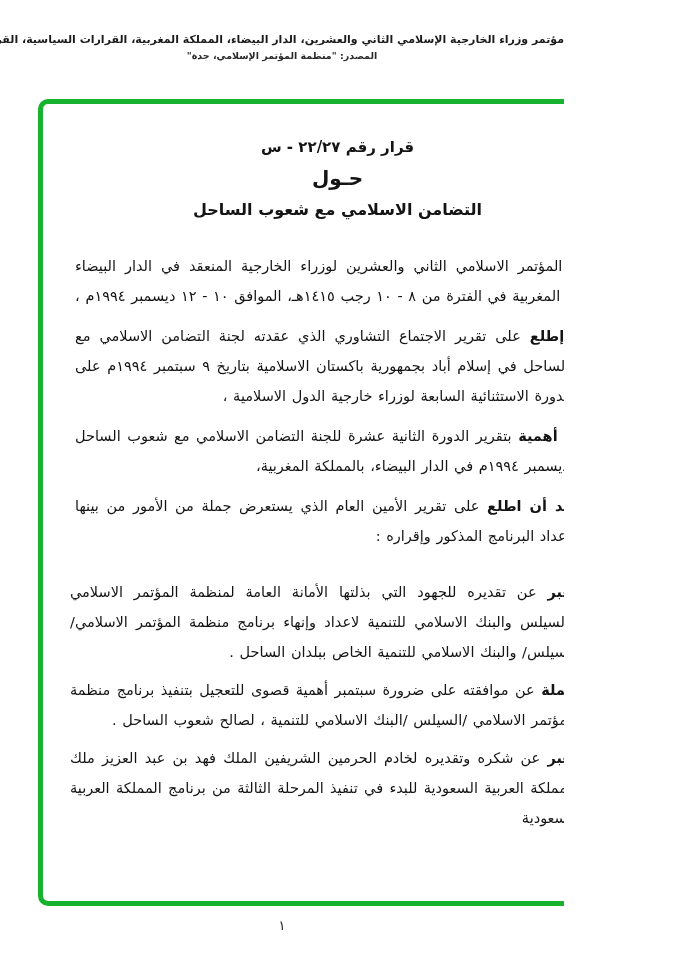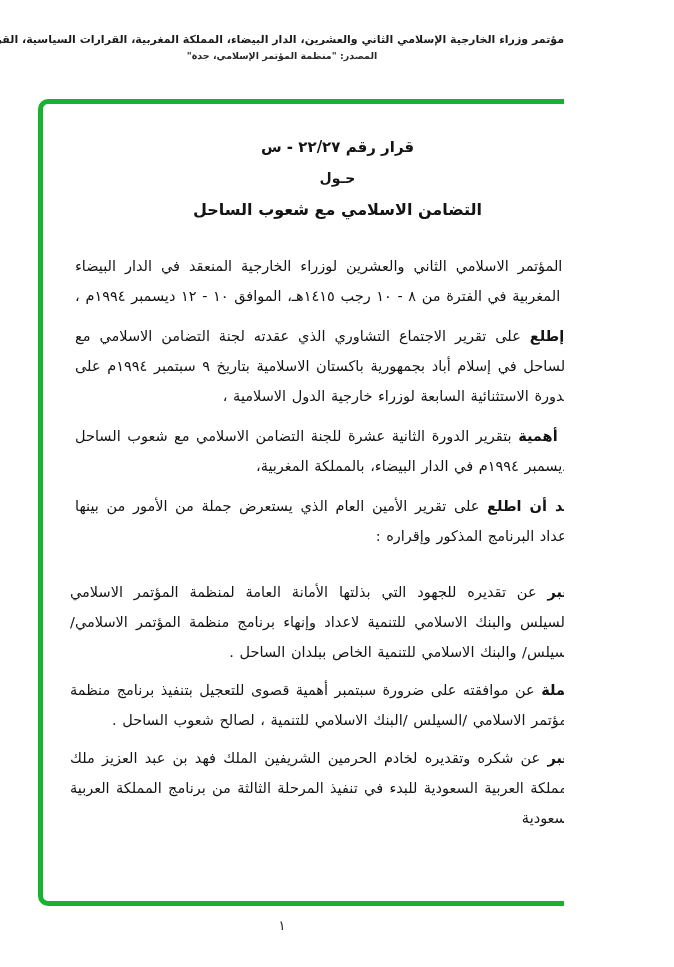--- a/index.html
+++ b/index.html
@@ -35,21 +35,21 @@
     border-radius:10px;
     background:#ffffff;
     padding:28px 22px 0 16px;
   }
   .doc-title{
     text-align:center;
     font-weight:bold;
     margin-bottom:26px;
   }
   .doc-title .t1{font-size:15px;line-height:31px;}
-  .doc-title .t2{font-size:14px;line-height:31px;text-align:center;}
+  .doc-title .t2{font-size:20px;line-height:31px;text-align:center;}
   .doc-title .t3{font-size:16px;line-height:31px;letter-spacing:0.5px;}
   .para{
     font-size:14.5px;
     line-height:30px;
     text-align:justify;
     text-indent:30px;
     margin:0 0 10px 16px;
     word-spacing:1px;
   }
   .para b{font-weight:bold;}

